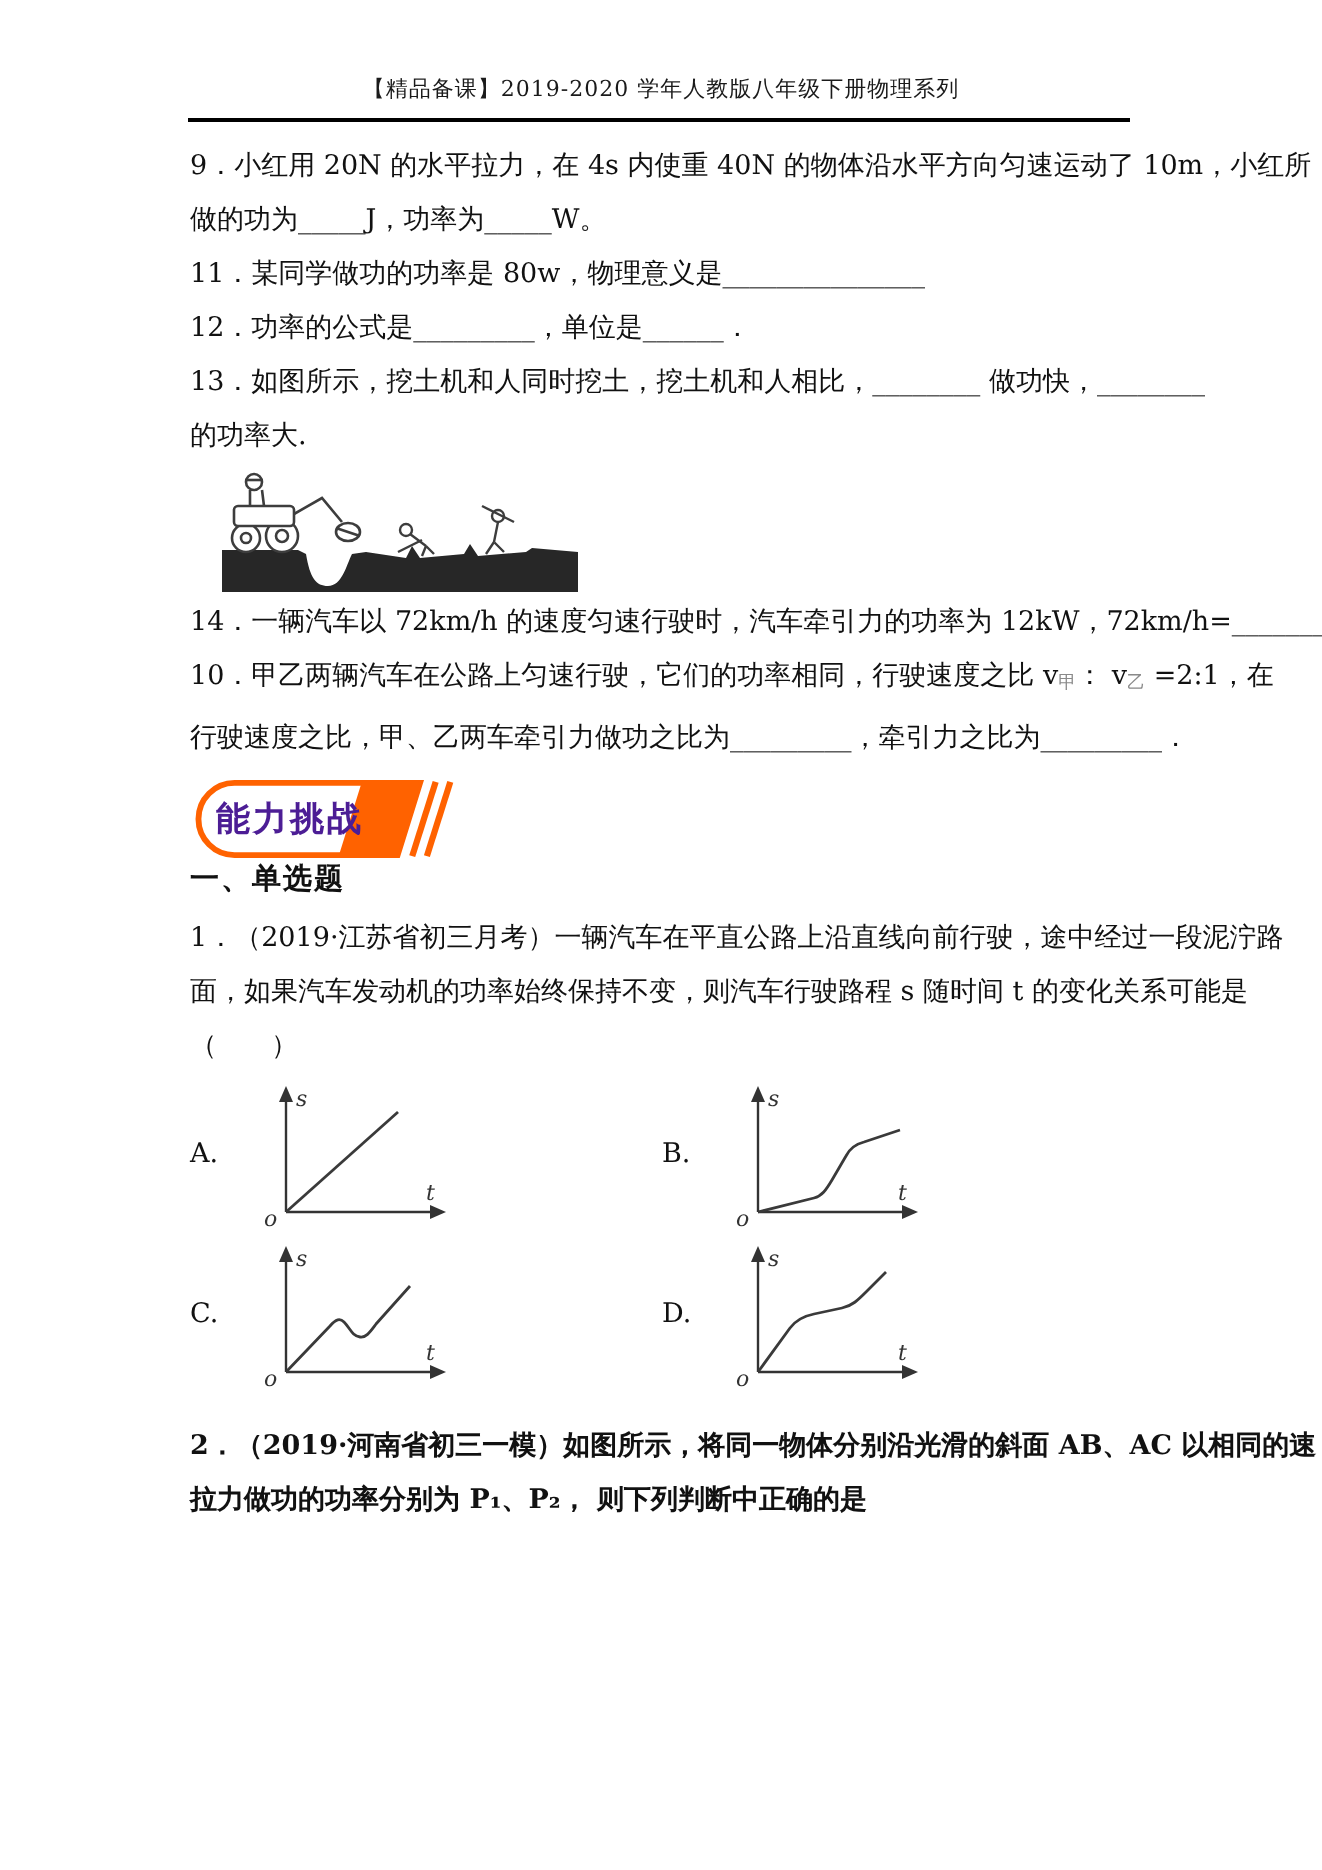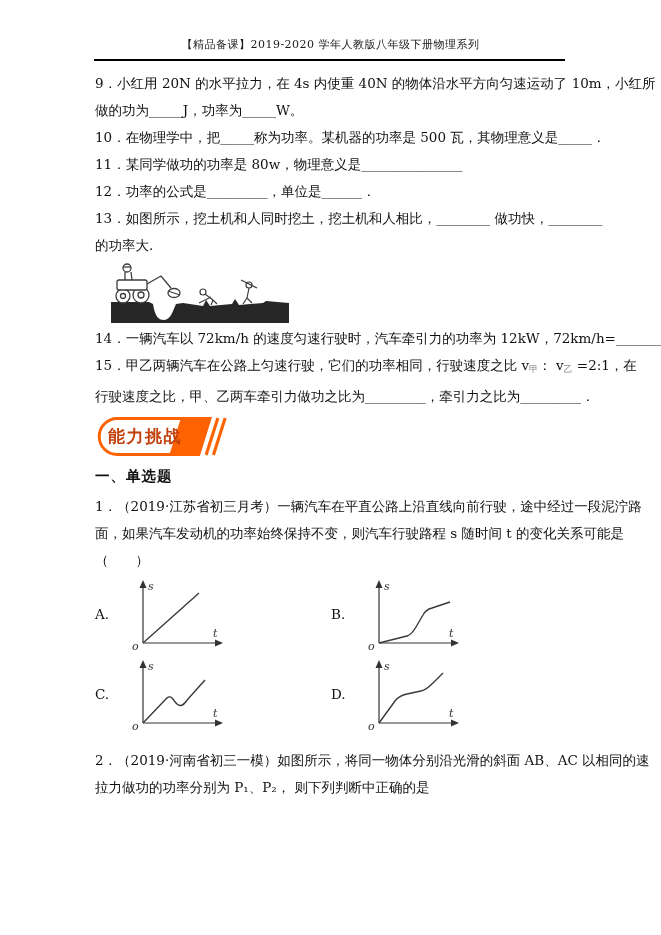--- a/index.html
+++ b/index.html
@@ -17,49 +17,48 @@
   .header-rule { margin: 7px 96px 0 94px; border-bottom: 2px solid #000; }
   .content { padding: 0 94px 0 95px; font-size: 13.5px; }
   .content p.line { line-height: 27px; white-space: nowrap; }
   .first-line { margin-top: 9px; }
   .sub-cjk { font-size: 9px; color: #8a8a8a; vertical-align: -2px; }
   .figure-wrap { height: 64px; margin: 1px 0 1px 12px; }
   .banner-wrap { position: relative; width: 150px; height: 41px; margin-top: 6px; }
   .banner-text {
     position: absolute; left: 13px; top: 9px;
     font-family: "DejaVu Sans", "Liberation Sans", sans-serif;
-    font-weight: bold; font-size: 17px; letter-spacing: 1.5px; color: #c2410c;
+    font-weight: bold; font-size: 17px; letter-spacing: 1.5px; color: #4c1d95;
   }
   .section-heading {
-    margin-top: 10px; font-family: Liberation Sans, sans-serif;
+    font-family: Liberation Sans, sans-serif;
     font-weight: bold; font-size: 14.5px; letter-spacing: 1px;
   }
   .q1-block { margin-top: 7px; }
   .opt-row { display: flex; align-items: center; height: 80px; }
   .opt { display: flex; align-items: center; width: 236px; }
   .opt-label { width: 22px; font-size: 13.5px; }
   .graph-svg text {
     font-family: "DejaVu Serif", "Liberation Serif", serif;
     font-style: italic; font-size: 11px; fill: #333;
   }
-  .q2-block { margin-top: 13px; }
+  .q2-block { margin-top: 13px; font-weight: bold; }
 </style>
 </head>
 <body>
 
 <div class="page">
 
   <div class="header">【精品备课】2019-2020 学年人教版八年级下册物理系列</div>
   <div class="header-rule"></div>
 
   <div class="content">
 
     <p class="line first-line">9．小红用 20N 的水平拉力，在 4s 内使重 40N 的物体沿水平方向匀速运动了 10m，小红所</p>
     <p class="line">做的功为_____J，功率为_____W。</p>
-    <p class="line">10．在物理学中，把_____称为功率。某机器的功率是 500 瓦，其物理意义是_____．</p>
     <p class="line">11．某同学做功的功率是 80w，物理意义是_______________</p>
     <p class="line">12．功率的公式是_________，单位是______．</p>
     <p class="line">13．如图所示，挖土机和人同时挖土，挖土机和人相比，________  做功快，________</p>
     <p class="line">的功率大.</p>
 
     <div class="figure-wrap">
       <svg width="186" height="64" viewBox="0 0 186 64">
 
         <path d="M4,42 L42,42 L46,44 C48,56 51,60 57,60 C64,60 66,50 69,44 L76,43 L96,46 L99,40 L103,46 L125,44 L128,39 L132,45 L156,43 L159,41 L182,43 L182,63 L4,63 Z" fill="#272727"></path>
 
@@ -86,21 +85,21 @@
         <g stroke="#3d3d3d" stroke-width="1.2" fill="#ffffff">
           <circle cx="142" cy="25" r="3"></circle>
           <path d="M142,28 L140,38 M140,38 L136,44 M140,38 L145,43" fill="none"></path>
           <path d="M134,20 L150,28" fill="none"></path>
         </g>
       </svg>
     </div>
 
     <p class="line">14．一辆汽车以 72km/h 的速度匀速行驶时，汽车牵引力的功率为 12kW，72km/h=________</p>
     <p class="line">
-      <span>15．甲乙两辆汽车在公路上匀速行驶，它们的功率相同，行驶速度之比 v</span><span class="sub-cjk">甲</span><span>： v</span><span class="sub-cjk">乙</span><span> =2:1，在</span>
+      <span>10．甲乙两辆汽车在公路上匀速行驶，它们的功率相同，行驶速度之比 v</span><span class="sub-cjk">甲</span><span>： v</span><span class="sub-cjk">乙</span><span> =2:1，在</span>
     </p>
     <p class="line">行驶速度之比，甲、乙两车牵引力做功之比为_________，牵引力之比为_________．</p>
 
     <div class="banner-wrap">
       <svg width="150" height="41" viewBox="0 0 150 42">
         <path d="M21,2.5 H116 L104.5,39.5 H21 A18.5,18.5 0 0 1 21,2.5 Z" fill="none" stroke="var(--accent)" stroke-width="3"></path>
         <path d="M86,2.5 H116 L104.5,39.5 H74.5 Z" fill="var(--accent)"></path>
         <path d="M124,2 L112,40" stroke="var(--accent)" stroke-width="3.2" fill="none"></path>
         <path d="M131.5,2 L119.5,40" stroke="var(--accent)" stroke-width="3.2" fill="none"></path>
       </svg>

